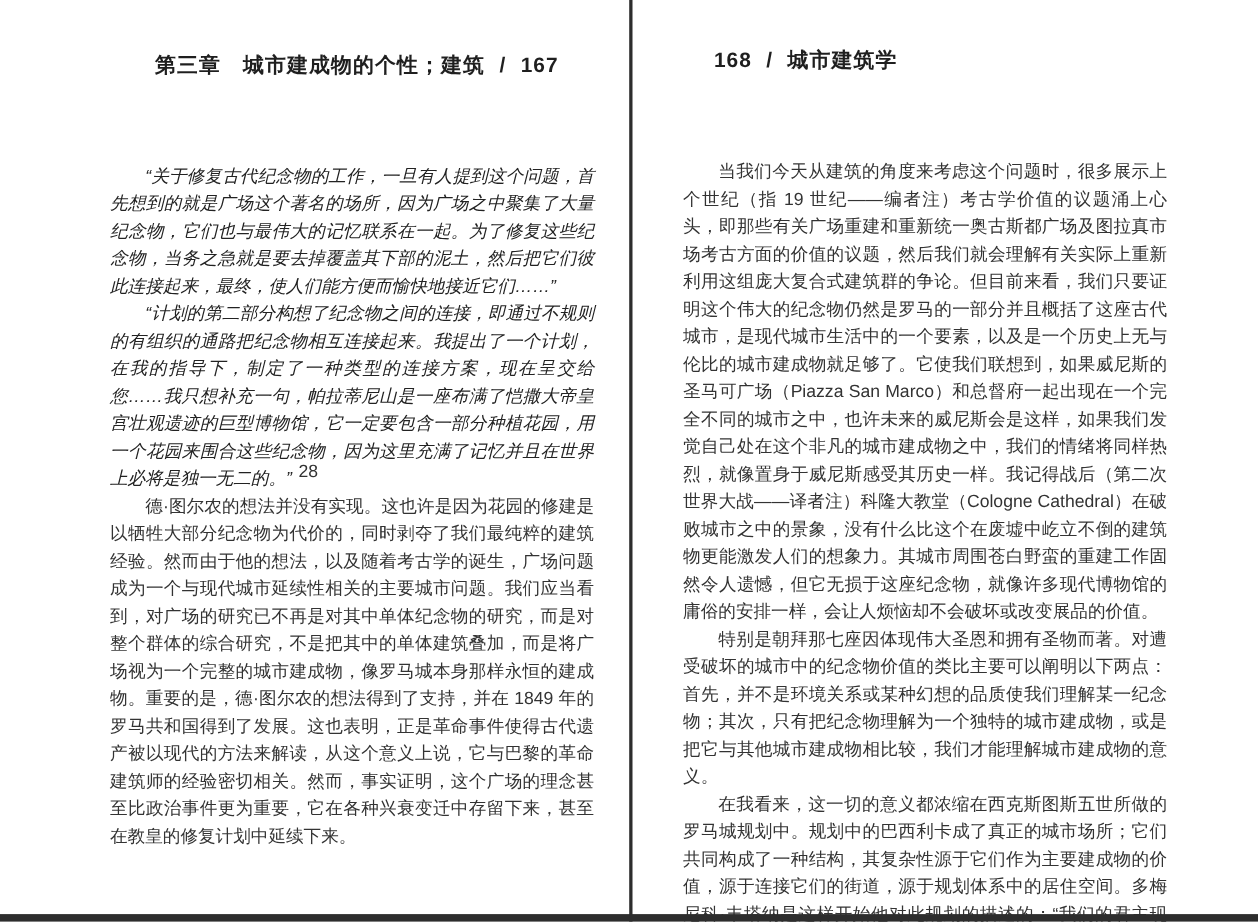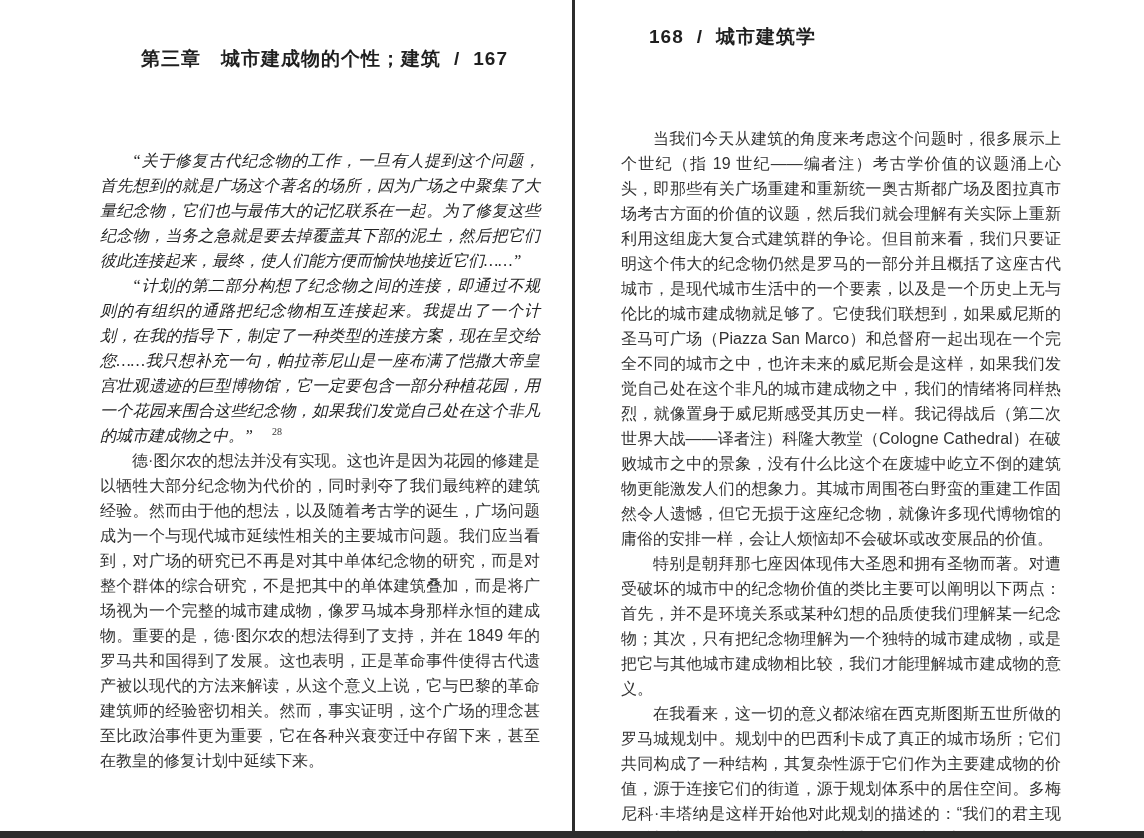--- a/index.html
+++ b/index.html
@@ -21,21 +21,21 @@
   .page {
     box-sizing: border-box;
     height: 100%;
   }
   .page-left {
     width: 572px;
     padding: 46px 30px 0 100px;
   }
   .page-right {
     width: 569px;
-    padding: 24px 0 0 46px;
+    padding: 42px 0 0 46px;
   }
   .gutter {
     width: 3px;
     height: 100%;
     background: #2d2d2d;
     flex: 0 0 3px;
   }
   .header {
     font-size: 19px;
     font-weight: bold;
@@ -54,30 +54,30 @@
     line-height: 25px;
     color: #333333;
     text-align: justify;
   }
   .para {
     margin: 0;
     padding: 0;
     text-indent: 2em;
   }
   .quote {
-    font-family: Liberation Serif, serif;
+    font-family: Liberation Sans, sans-serif;
     font-style: italic;
     color: #222222;
   }
   .fn {
-    font-size: 10px;
+    font-size: 16px;
     font-style: normal;
     vertical-align: super;
     line-height: 0;
-    margin-left: 19px;
+    margin-left: 6px;
     color: #333333;
   }
   .bottom-edge {
     position: absolute;
     left: 0;
     bottom: 0;
     width: 1144px;
     height: 7px;
     background: #2d2d2d;
     z-index: 3;
@@ -87,21 +87,21 @@
 <body>
 
 <div class="spread">
 
   <section class="page page-left">
     <div class="header header-left">
       <span>第三章　城市建成物的个性；建筑</span><span class="sep">/</span><span>167</span>
     </div>
     <div class="text-col">
       <p class="para quote">“关于修复古代纪念物的工作，一旦有人提到这个问题，首先想到的就是广场这个著名的场所，因为广场之中聚集了大量纪念物，它们也与最伟大的记忆联系在一起。为了修复这些纪念物，当务之急就是要去掉覆盖其下部的泥土，然后把它们彼此连接起来，最终，使人们能方便而愉快地接近它们……”</p>
-      <p class="para quote"><span>“计划的第二部分构想了纪念物之间的连接，即通过不规则的有组织的通路把纪念物相互连接起来。我提出了一个计划，在我的指导下，制定了一种类型的连接方案，现在呈交给您……我只想补充一句，帕拉蒂尼山是一座布满了恺撒大帝皇宫壮观遗迹的巨型博物馆，它一定要包含一部分种植花园，用一个花园来围合这些纪念物，如果我们发觉自己处在这个非凡的城市建成物之中。”</span><sup class="fn">28</sup></p>
+      <p class="para quote"><span>“计划的第二部分构想了纪念物之间的连接，即通过不规则的有组织的通路把纪念物相互连接起来。我提出了一个计划，在我的指导下，制定了一种类型的连接方案，现在呈交给您……我只想补充一句，帕拉蒂尼山是一座布满了恺撒大帝皇宫壮观遗迹的巨型博物馆，它一定要包含一部分种植花园，用一个花园来围合这些纪念物，因为这里充满了记忆并且在世界上必将是独一无二的。”</span><sup class="fn">28</sup></p>
       <p class="para">德·图尔农的想法并没有实现。这也许是因为花园的修建是以牺牲大部分纪念物为代价的，同时剥夺了我们最纯粹的建筑经验。然而由于他的想法，以及随着考古学的诞生，广场问题成为一个与现代城市延续性相关的主要城市问题。我们应当看到，对广场的研究已不再是对其中单体纪念物的研究，而是对整个群体的综合研究，不是把其中的单体建筑叠加，而是将广场视为一个完整的城市建成物，像罗马城本身那样永恒的建成物。重要的是，德·图尔农的想法得到了支持，并在 1849 年的罗马共和国得到了发展。这也表明，正是革命事件使得古代遗产被以现代的方法来解读，从这个意义上说，它与巴黎的革命建筑师的经验密切相关。然而，事实证明，这个广场的理念甚至比政治事件更为重要，它在各种兴衰变迁中存留下来，甚至在教皇的修复计划中延续下来。</p>
     </div>
   </section>
 
   <div class="gutter"></div>
 
   <section class="page page-right">
     <div class="header header-right">
       <span>168</span><span class="sep">/</span><span>城市建筑学</span>
     </div>

